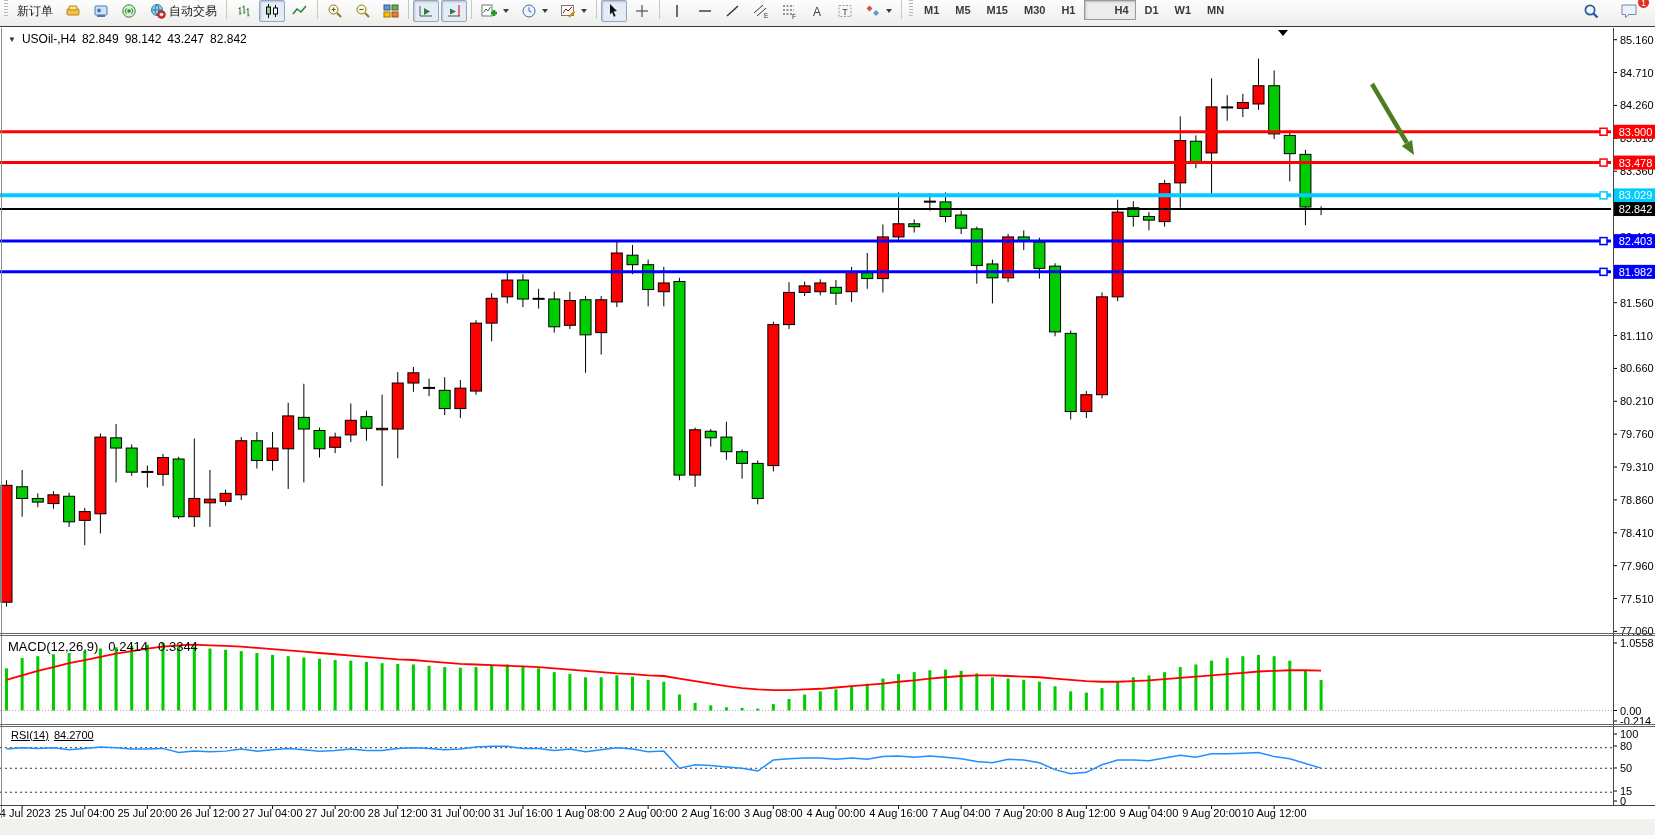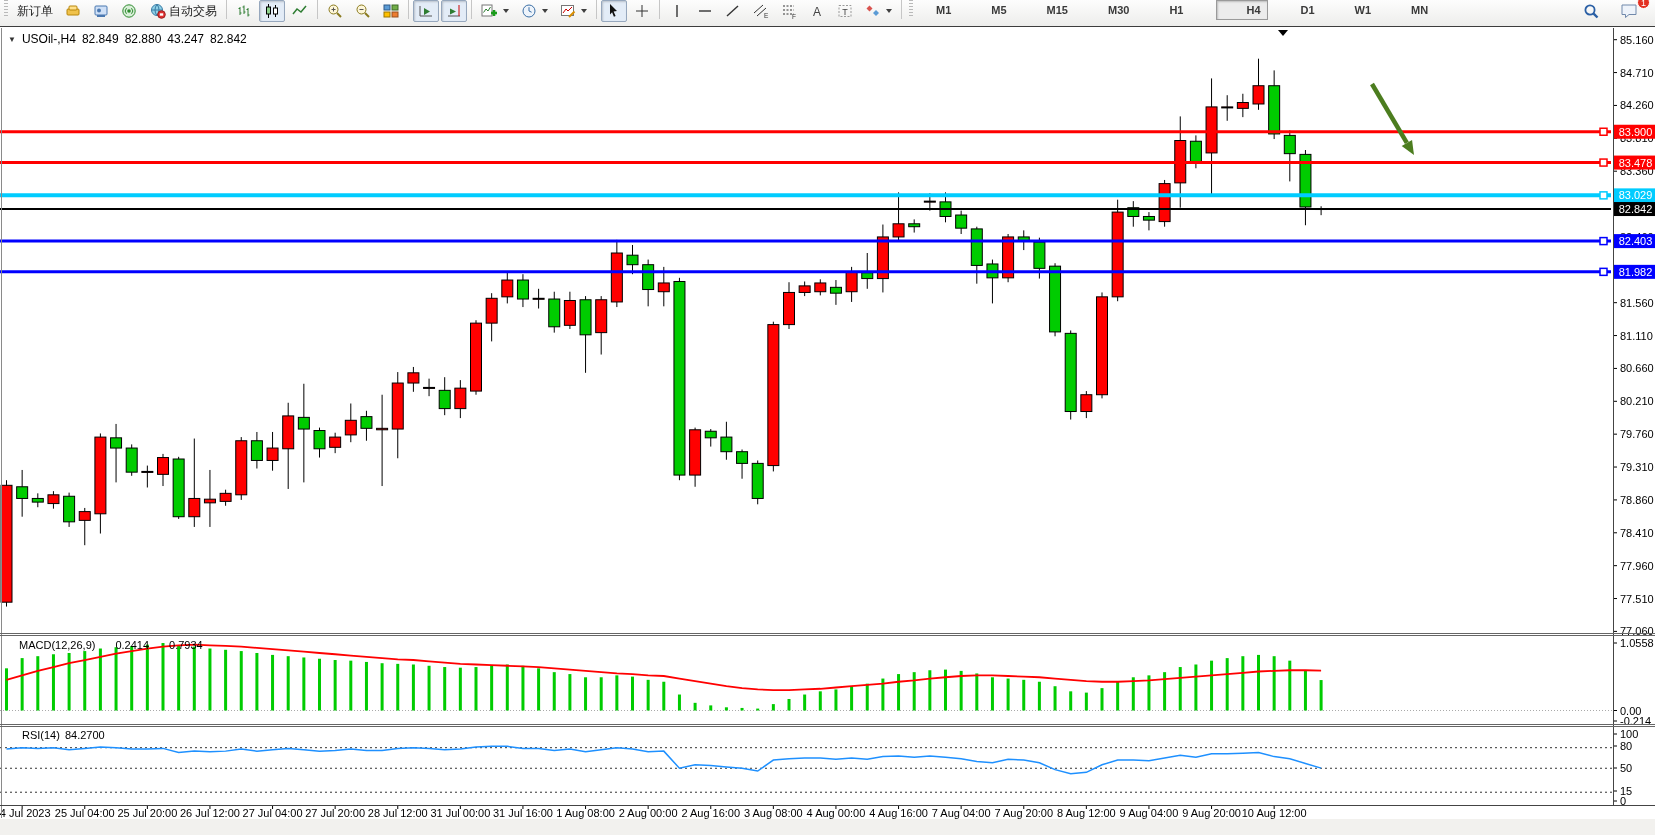--- a/index.html
+++ b/index.html
@@ -7,32 +7,32 @@
   #chart-svg{position:absolute;left:0;top:0;z-index:0;}
   svg text{font-family:"Liberation Sans",sans-serif;}
   
   .toolbar{position:absolute;left:0;top:0;width:1655px;height:27px;z-index:5;background:linear-gradient(#fdfdfd,#ededeb);border-bottom:1px solid #3c3c3c;display:flex;align-items:flex-start;box-sizing:border-box;}
   .grip{width:4px;height:18px;margin:0 3px 0 4px;background:repeating-linear-gradient(180deg,#b9b9b9 0 1px,transparent 1px 3px);}
   .vsep{width:1px;height:19px;background:#c6c6c6;margin:0 3px;}
   .btn{height:22px;min-width:24px;box-sizing:border-box;display:flex;align-items:center;justify-content:center;gap:3px;margin:0 1px;padding:0 4px;border:1px solid transparent;border-radius:2px;font-size:12px;color:#1c1c1c;cursor:default;}
   .btn.active{border-color:#96a7bd;background:#e3ecf7;box-shadow:inset 1px 1px 2px rgba(0,0,0,.18);}
   .btn .ic{display:inline-flex;line-height:0;}
   .caret{width:0;height:0;border-left:3px solid transparent;border-right:3px solid transparent;border-top:4px solid #3f3f3f;margin-left:2px;}
-  .tf{height:20px;box-sizing:border-box;display:flex;align-items:center;padding:0 6px;margin:0 13px;font-size:11px;font-weight:bold;color:#3a3a3a;border:1px solid transparent;}
+  .tf{height:20px;box-sizing:border-box;display:flex;align-items:center;padding:0 6px;margin:0 1px;font-size:11px;font-weight:bold;color:#3a3a3a;border:1px solid transparent;}
   .tf.active{background:#ececec;border-color:#9a9a9a;box-shadow:inset 1px 1px 2px rgba(0,0,0,.2);padding-left:29px;}
   .tb-right{margin-left:auto;display:flex;align-items:center;margin-right:10px;gap:8px;}
   .notif{position:relative;}
   .badge{position:absolute;top:-5px;right:-7px;min-width:13px;height:13px;border-radius:8px;background:#e33022;color:#fff;font-size:9px;display:flex;align-items:center;justify-content:center;border:1px solid #fff;padding:0 1px;box-sizing:border-box;}
   
   .overlay{position:absolute;z-index:3;color:#000;}
   #chart-title{left:8px;top:32px;font-size:12px;display:flex;align-items:center;gap:6px;}
   #chart-title .tri{font-size:8px;color:#333;}
   #chart-title .ohlc{display:flex;gap:6px;align-items:flex-end;}
-  #macd-label{left:19px;top:639px;font-size:11px;display:flex;gap:20px;}
-  #rsi-label{left:22px;top:729px;font-size:11px;display:flex;gap:5px;}
+  #macd-label{left:8px;top:639px;font-size:13px;display:flex;gap:10px;}
+  #rsi-label{left:11px;top:729px;font-size:11px;display:flex;gap:5px;text-decoration:underline;}
 </style>
 </head>
 <body>
 
 <svg id="chart-svg" width="1655" height="835">
     <rect x="0" y="28" width="1655" height="777" fill="#ffffff"></rect>
     <rect x="0" y="819" width="1655" height="16" fill="#f2f1ee"></rect>
     <g>
       <g>
         <line x1="6.5" y1="480.1915000000001" x2="6.5" y2="606.5679999999994" stroke="#000" stroke-width="1"></line>
@@ -725,27 +725,27 @@
         <span class="badge">1</span>
       </div>
     </div>
   </div>
 
 <div class="overlay" id="chart-title">
   <span class="tri">▼</span>
   <span>USOil-,H4</span>
   <span class="ohlc">
     <span>82.849</span>
-    <span>82.880</span>
+    <span>98.142</span>
     <span>43.247</span>
     <span>82.842</span>
   </span>
 </div>
 
 <div class="overlay" id="macd-label">
   <span>MACD(12,26,9)</span>
   <span>0.2414</span>
-  <span>0.7934</span>
+  <span>0.3344</span>
 </div>
 <div class="overlay" id="rsi-label">
   <span>RSI(14)</span>
   <span>84.2700</span>
 </div>
 
 </body></html>

